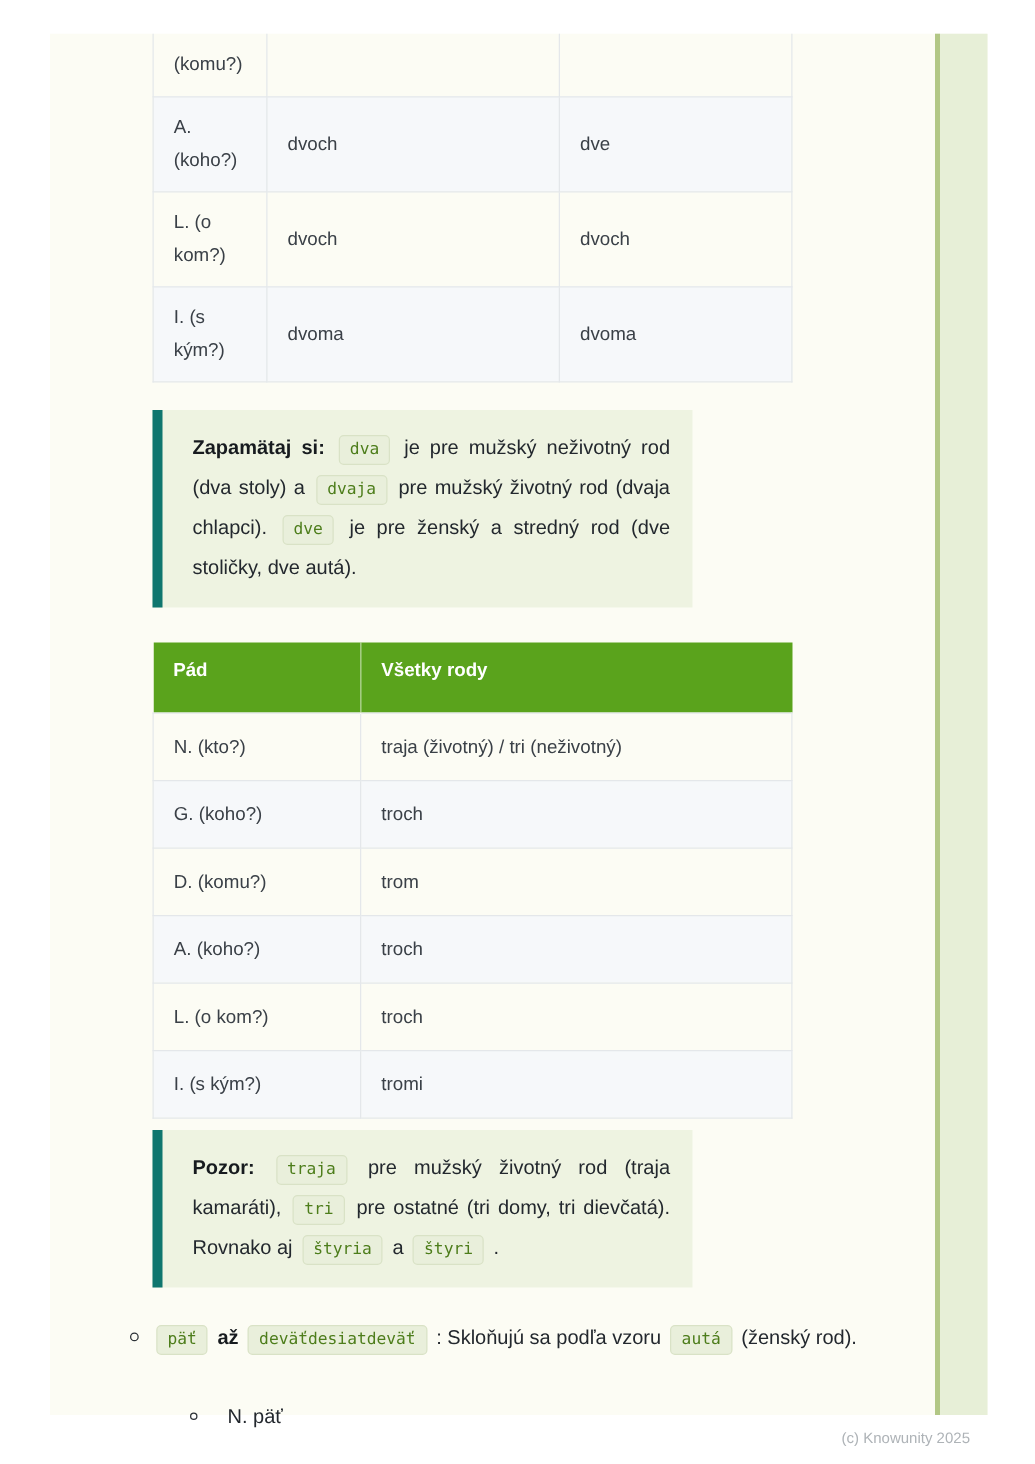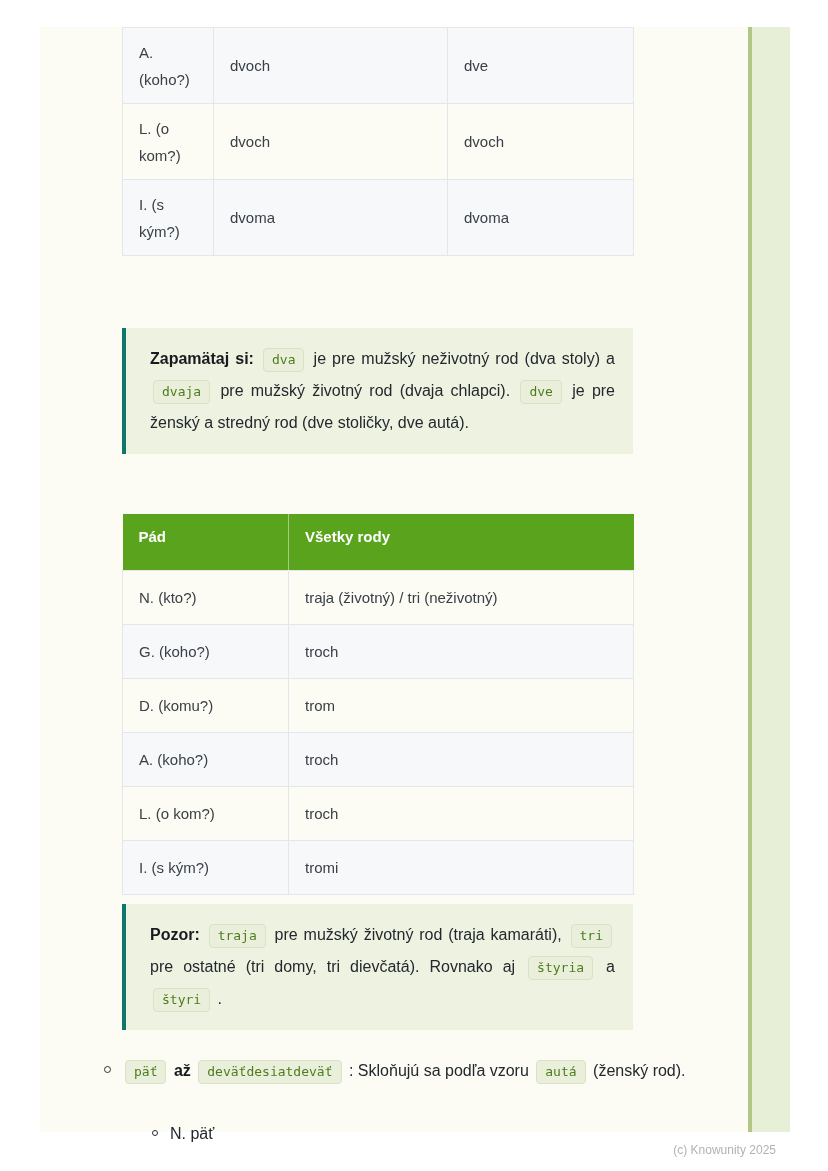--- a/index.html
+++ b/index.html
@@ -18,59 +18,64 @@
   .t1 { left:82px; top:0; width:511px; }
   .t1 tr td { height:76px; }
   .t1 tr.partial td { height:50px; border-top:none; padding-top:0; padding-bottom:0; }
 
   .t2 { left:82px; top:487px; width:511px; }
   .t2 th { background:#5aa31c; color:#ffffff; font-weight:700; text-align:left;
            font-size:15px; height:56px; padding:0 0 10px 16px; }
   .t2 th:first-child { border-right:1px solid rgba(255,255,255,0.45); }
   .t2 td { height:54px; padding:0 0 0 16px; }
 
-  .callout { position:absolute; left:82px; width:511px; background:#eef3e1;
-             border-left:4px solid #0f766e; padding:15px 18px 15px 24px;
+  .callout { position:absolute; left:82px; width:432px; background:#eef3e1;
+             border-left:8px solid #0f766e; padding:15px 18px 15px 24px;
              font-size:16px; line-height:32px; color:#23282e; text-align:justify; }
   .c1 { top:301px; } .c2 { top:877px; }
 
   .chip { display:inline-block; background:#e9efdb; border:1px solid #d9e2c6;
           border-radius:4px; padding:1px 8px 2px; margin:0 3px;
           font-family:"DejaVu Sans Mono", monospace; font-size:13px; line-height:19px;
           color:#4d7d1b; white-space:nowrap; }
   .b { font-weight:700; color:#171b1f; }
 
   .li { position:absolute; left:58px; width:650px; font-size:16px; line-height:30px; color:#23282e; }
   .li .marker { position:absolute; left:6px; top:10px; width:7px; height:7px;
                 border:1.5px solid #2c3136; border-radius:50%; background:transparent; }
   .li .content { margin-left:24px; }
   .b1 { top:437px; }
   .b2 { top:1029px; }
   .sub { position:absolute; left:108px; top:1095px; font-size:16px; line-height:24px; color:#23282e; }
   .sub .marker { position:absolute; left:4px; top:8px; width:6px; height:6px;
                  border:1.5px solid #2c3136; border-radius:50%; }
-  .sub .content { margin-left:22px; }
+  .sub .content { margin-left:34px; }
 
   .footer { position:absolute; top:1076px; right:14px; font-size:12px; color:#aeb3b7; z-index:2;margin-top:40px; }
 </style>
 </head>
 <body>
 
 <div class="page">
   <div class="card">
 
     <div class="edge-bar"></div>
 
     <table class="tbl t1">
       <colgroup>
           <col style="width:91px">
           <col style="width:234px">
           <col style="width:186px">
         </colgroup>
       <tbody>
+          <tr class="partial">
+        <td>(komu?)</td>
+        <td></td>
+        <td></td>
+      </tr>
       <tr class="stripe">
         <td>A. (koho?)</td>
         <td>dvoch</td>
         <td>dve</td>
       </tr>
       <tr>
         <td>L. (o kom?)</td>
         <td>dvoch</td>
         <td>dvoch</td>
       </tr>

